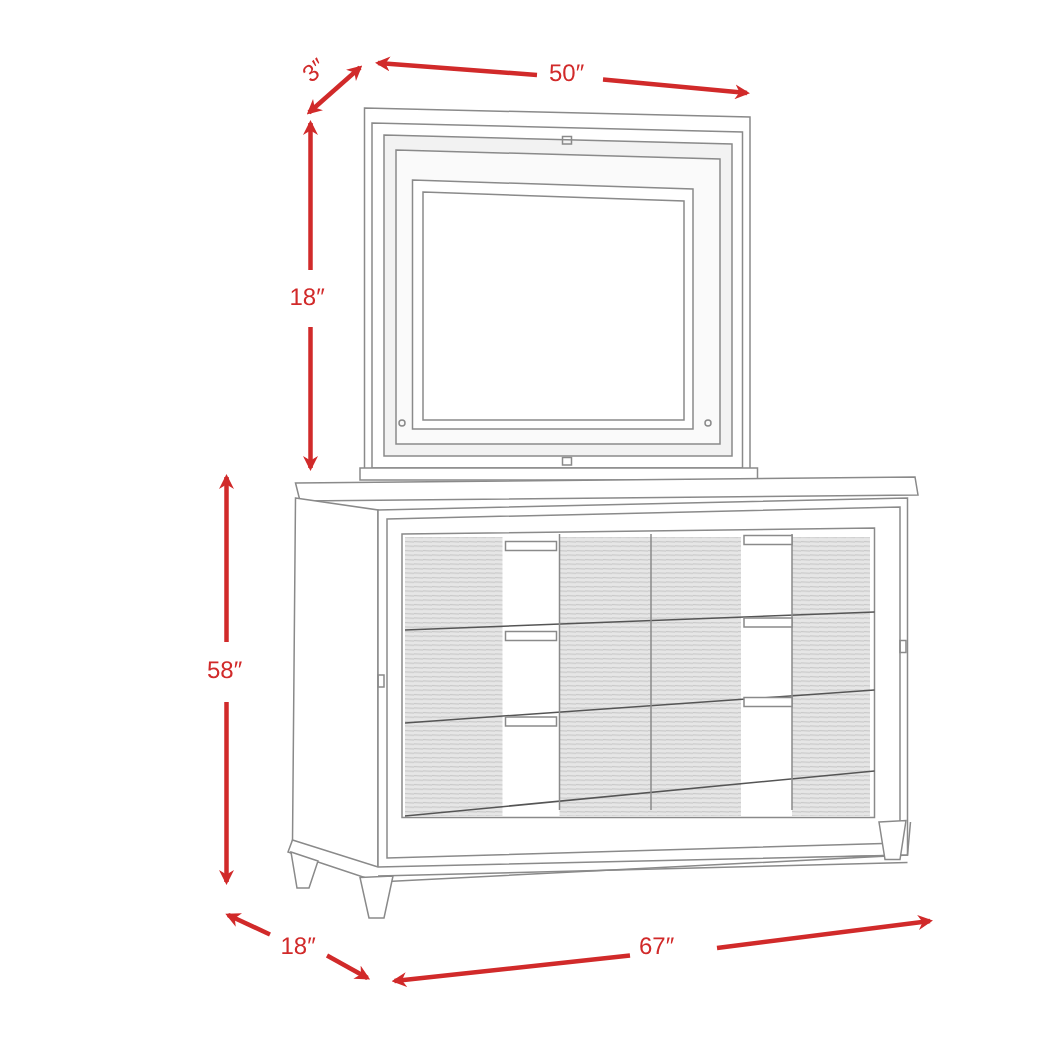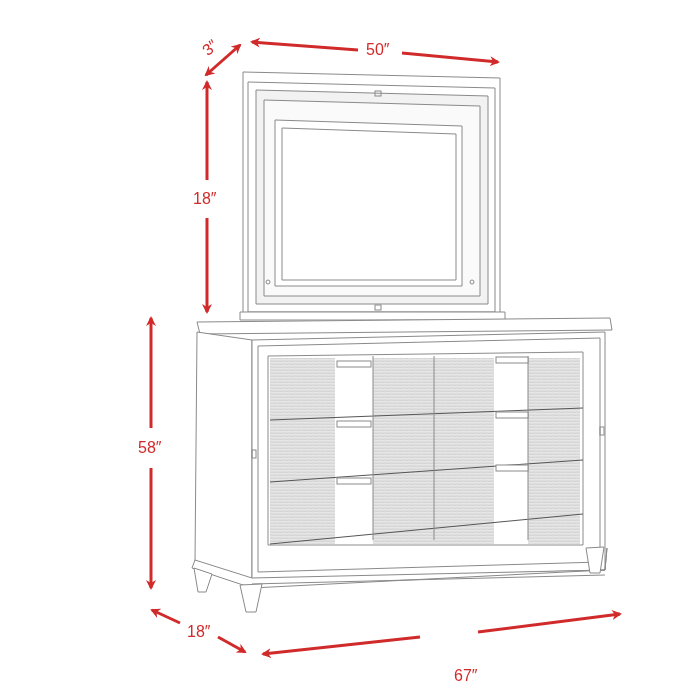--- a/index.html
+++ b/index.html
@@ -97,14 +97,14 @@
       <line x1="263" y1="654" x2="420" y2="637" marker-start="url(#ah)"></line>
       <line x1="478" y1="632" x2="620" y2="614" marker-end="url(#ah)"></line>
     </g>
   </svg>
 
   <span class="dim-label" style="left:201px; top:40px; transform:rotate(-40deg);">3″</span>
   <span class="dim-label" style="left:364px; top:42px;">50″</span>
   <span class="dim-label" style="left:191px; top:191px;">18″</span>
   <span class="dim-label" style="left:136px; top:440px;">58″</span>
   <span class="dim-label" style="left:185px; top:624px;text-align:right;">18″</span>
-  <span class="dim-label" style="left:452px; top:624px;margin-top:44px;">67″</span>
+  <span class="dim-label" style="left:424px; top:624px;">67″</span>
 </div>
 
 </body></html>

